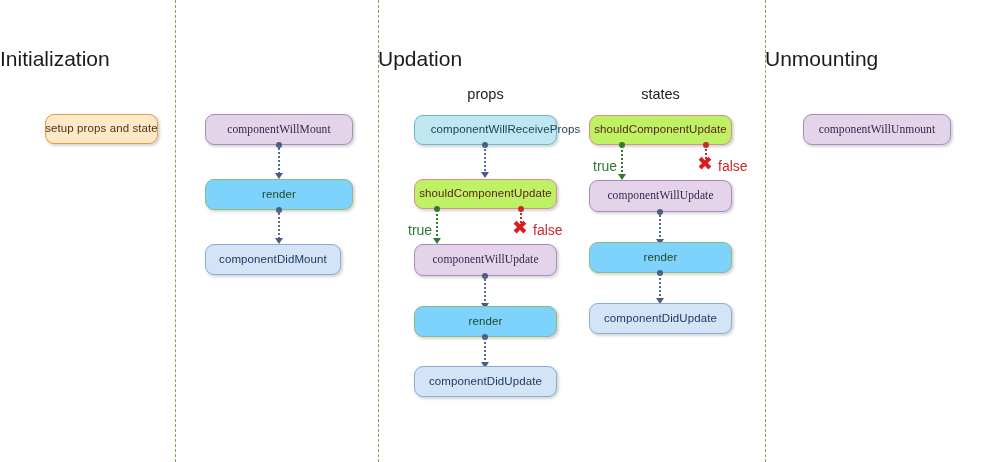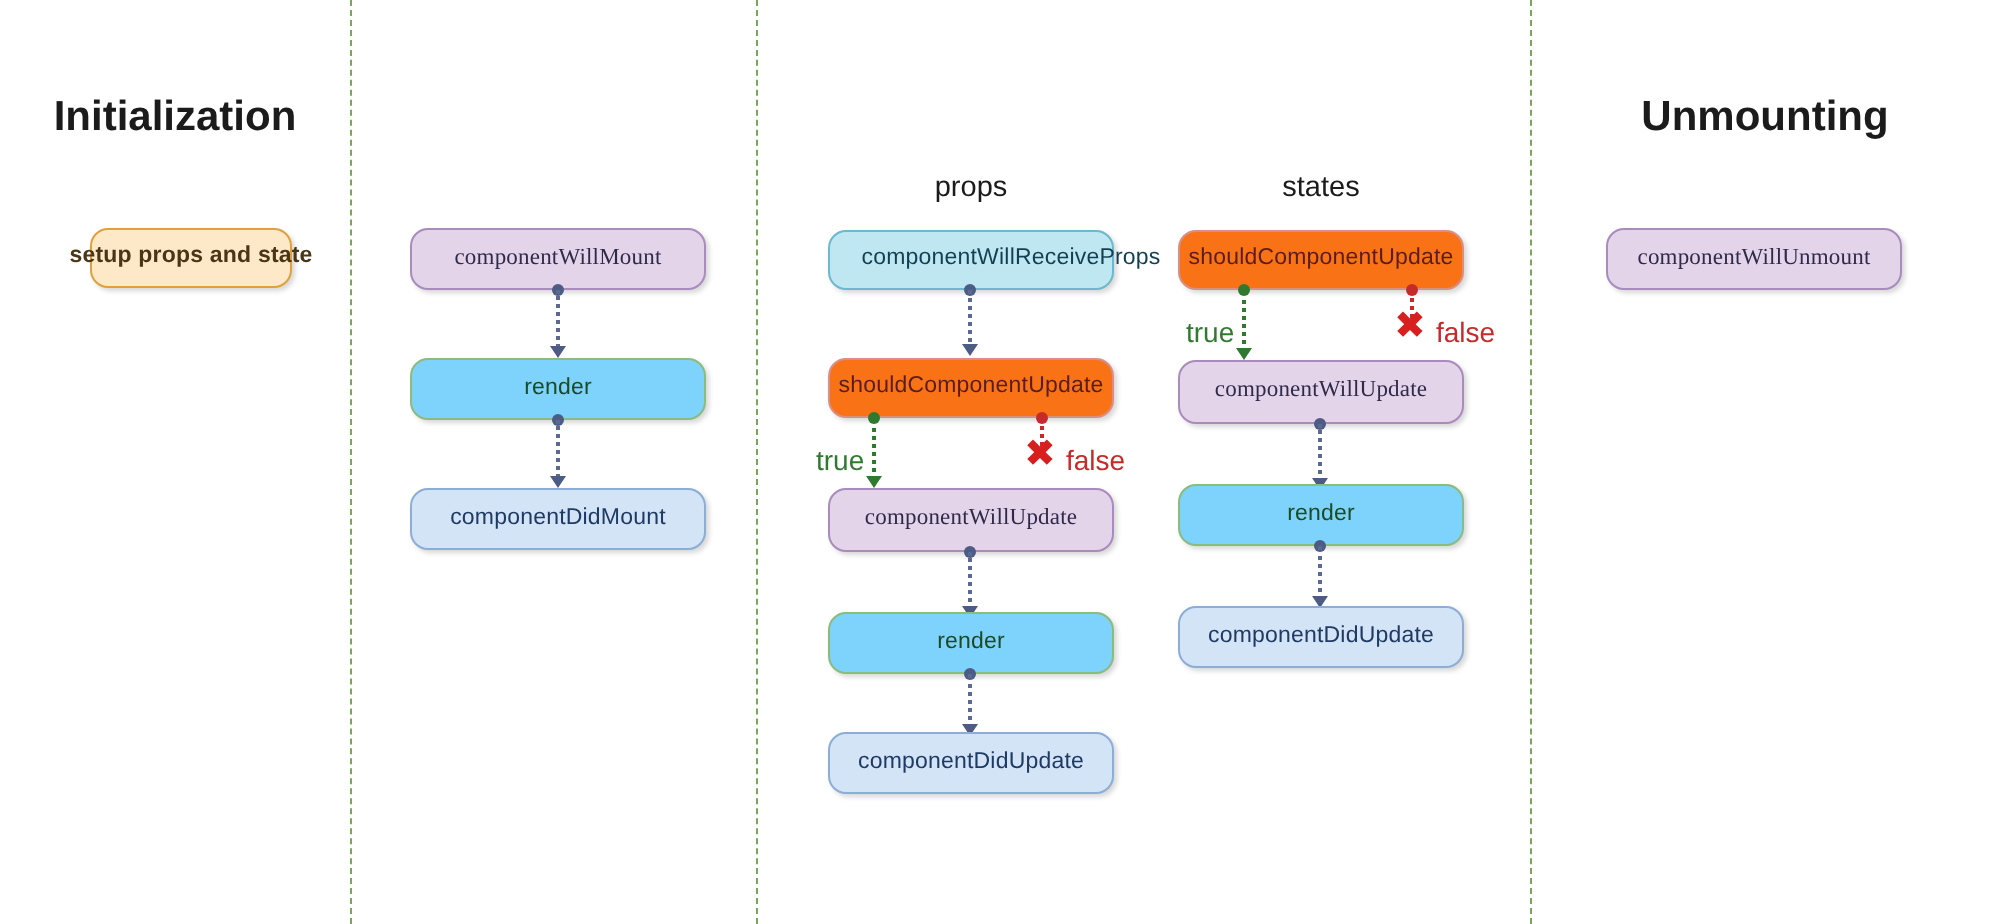--- a/index.html
+++ b/index.html
@@ -23,24 +23,23 @@
     position: absolute;
     top: 0;
     width: 0;
     height: 462px;
     border-left: 1px dashed #7aa85a;
   }
 
   
   .section-title {
     position: absolute;
-    text-align: center;
     font-size: 21px;
     color: #1b1b1b;
-    font-weight: 700;
+    font-weight: 400;
     white-space: nowrap;
     font-family: "Liberation Sans", sans-serif;
   }
   .sub-title {
     position: absolute;
     text-align: center;
     font-size: 14.5px;
     color: #1b1b1b;
     font-weight: 400;
     white-space: nowrap;
@@ -61,21 +60,21 @@
     letter-spacing: 0.1px;
     box-shadow: 1.5px 1.5px 2.5px rgba(0,0,0,0.16);
     white-space: nowrap;
     text-align: center;
   }
   .node.orange  { background:#fde9c8; border-color:#e0a13c; color:#4a3617; }
   .node.purple  { background:#e3d4ea; border-color:#a98bbd; color:#2f2a4a;font-family:Liberation Serif, serif; }
   .node.green   { background:#7dd3fc; border-color:#8bbb7d; color:#1e4a23; }
   .node.blue    { background:#d4e4f7; border-color:#8badd6; color:#1f3a63; }
   .node.cyan    { background:#bfe7f2; border-color:#6bb8cf; color:#133f52; }
-  .node.red     { background:#f97316; border-color:#d98f85; color:#5a1d1d; }
+  .node.red     { background:#bef264; border-color:#d98f85; color:#5a1d1d; }
 
   
   .conn {
     position: absolute;
     width: 0;
     border-left-width: 2px;
     border-left-style: dotted;
   }
   .conn.slate  { border-left-color:#5a6a93; }
   .conn.green  { border-left-color:#2f7a2f; }
@@ -122,38 +121,39 @@
 </head>
 <body>
 
 <div id="canvas">
 
   <div class="divider" style="left:175px;"></div>
   <div class="divider" style="left:378px;"></div>
   <div class="divider" style="left:765px;"></div>
 
   <div class="section-title" style="left:0px;   top:47px; width:175px;">Initialization</div>
+  <div class="section-title" style="left:378px; top:47px; width:387px;">Updation</div>
   <div class="section-title" style="left:765px; top:47px; width:235px;">Unmounting</div>
 
   <div class="sub-title" style="left:588px; top:86px; width:145px;">states</div>
   <div class="sub-title" style="left:413px; top:86px; width:145px;">props</div>
 
-  <div class="node orange" style="left:45px; top:114px; width:101px; height:30px;font-weight:bold;">setup props and state</div>
+  <div class="node orange" style="left:45px; top:114px; width:113px; height:30px;">setup props and state</div>
 
   <div class="node purple" style="left:205px; top:114px; width:148px; height:31px;">componentWillMount</div>
   <div class="dot slate" style="left:276px; top:142px;"></div>
   <div class="conn slate" style="left:278px; top:145px; height:32px;"></div>
   <div class="arrow slate" style="left:274.5px; top:173px;"></div>
 
   <div class="node green" style="left:205px; top:179px; width:148px; height:31px;">render</div>
   <div class="dot slate" style="left:276px; top:207px;"></div>
   <div class="conn slate" style="left:278px; top:210px; height:32px;"></div>
   <div class="arrow slate" style="left:274.5px; top:238px;"></div>
 
-  <div class="node blue" style="left:205px; top:244px; width:148px; height:31px;">componentDidMount</div>
+  <div class="node blue" style="left:205px; top:244px; width:136px; height:31px;">componentDidMount</div>
 
   <div class="node cyan" style="left:414px; top:115px; width:143px; height:30px;padding-left:40px;">componentWillReceiveProps</div>
   <div class="dot slate" style="left:482px; top:142px;"></div>
   <div class="conn slate" style="left:484px; top:145px; height:30px;"></div>
   <div class="arrow slate" style="left:480.5px; top:172px;"></div>
 
   <div class="node red" style="left:414px; top:179px; width:143px; height:30px;">shouldComponentUpdate</div>
 
   <div class="dot green" style="left:434px; top:206px;"></div>
   <div class="conn green" style="left:436px; top:209px; height:31px;"></div>

